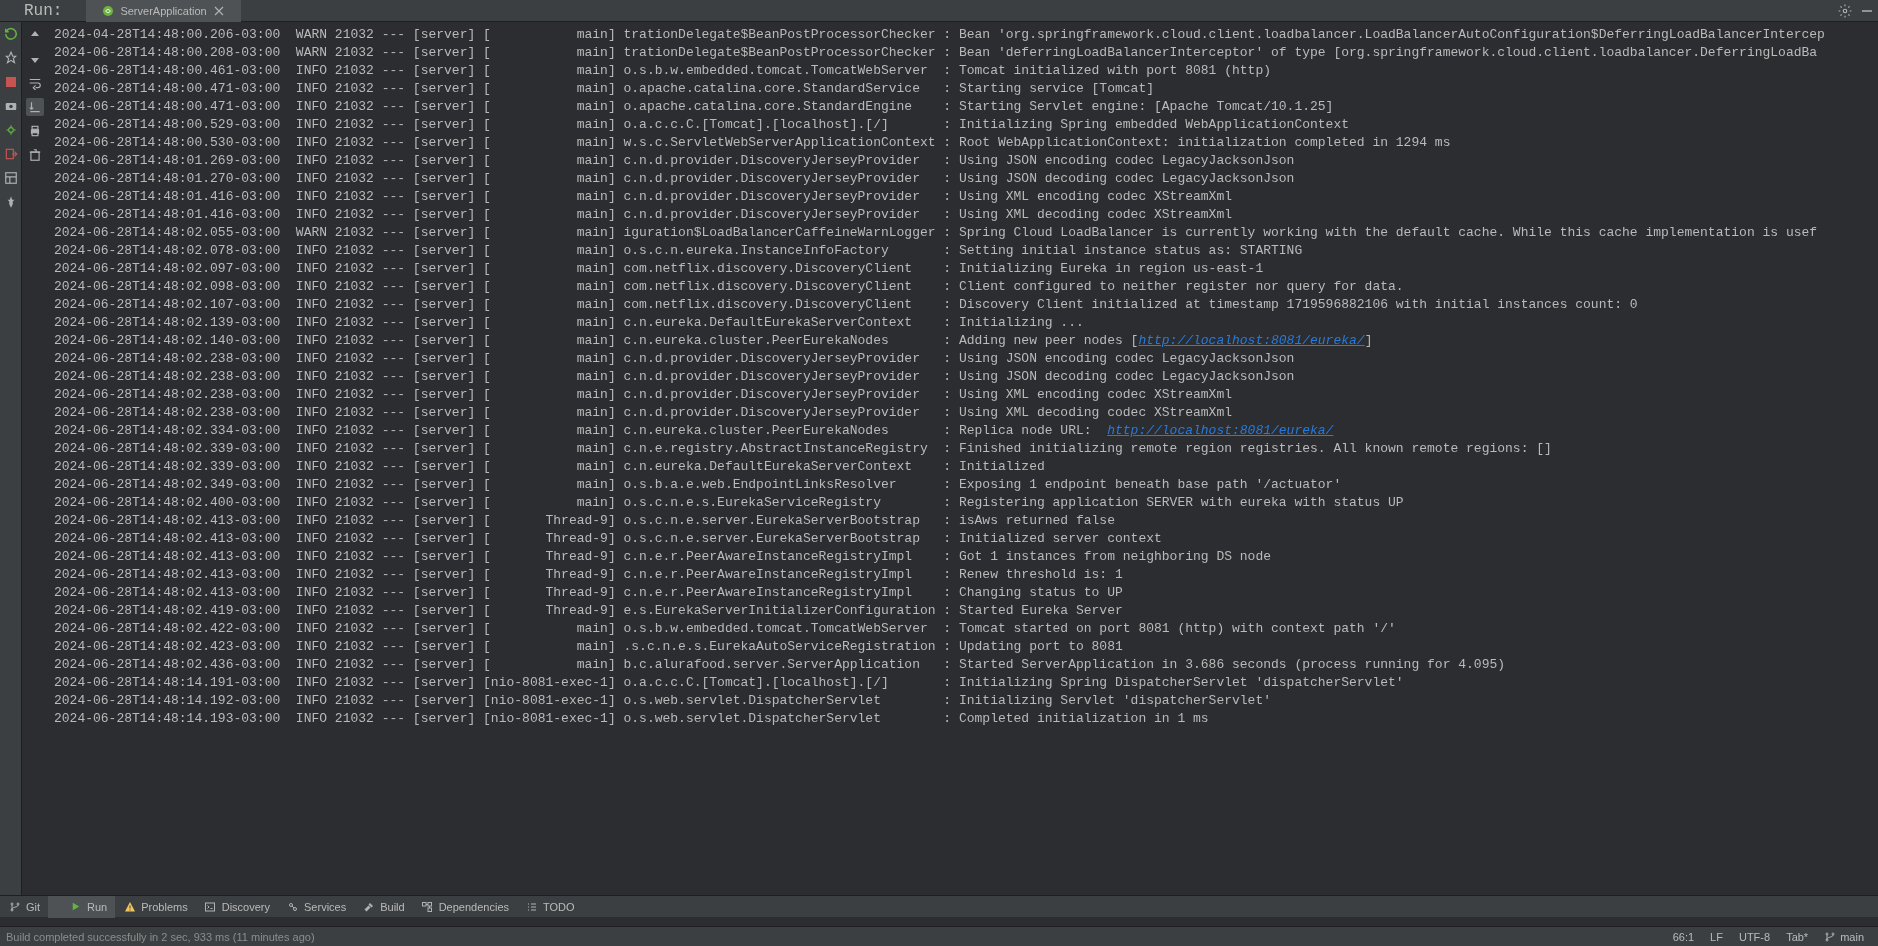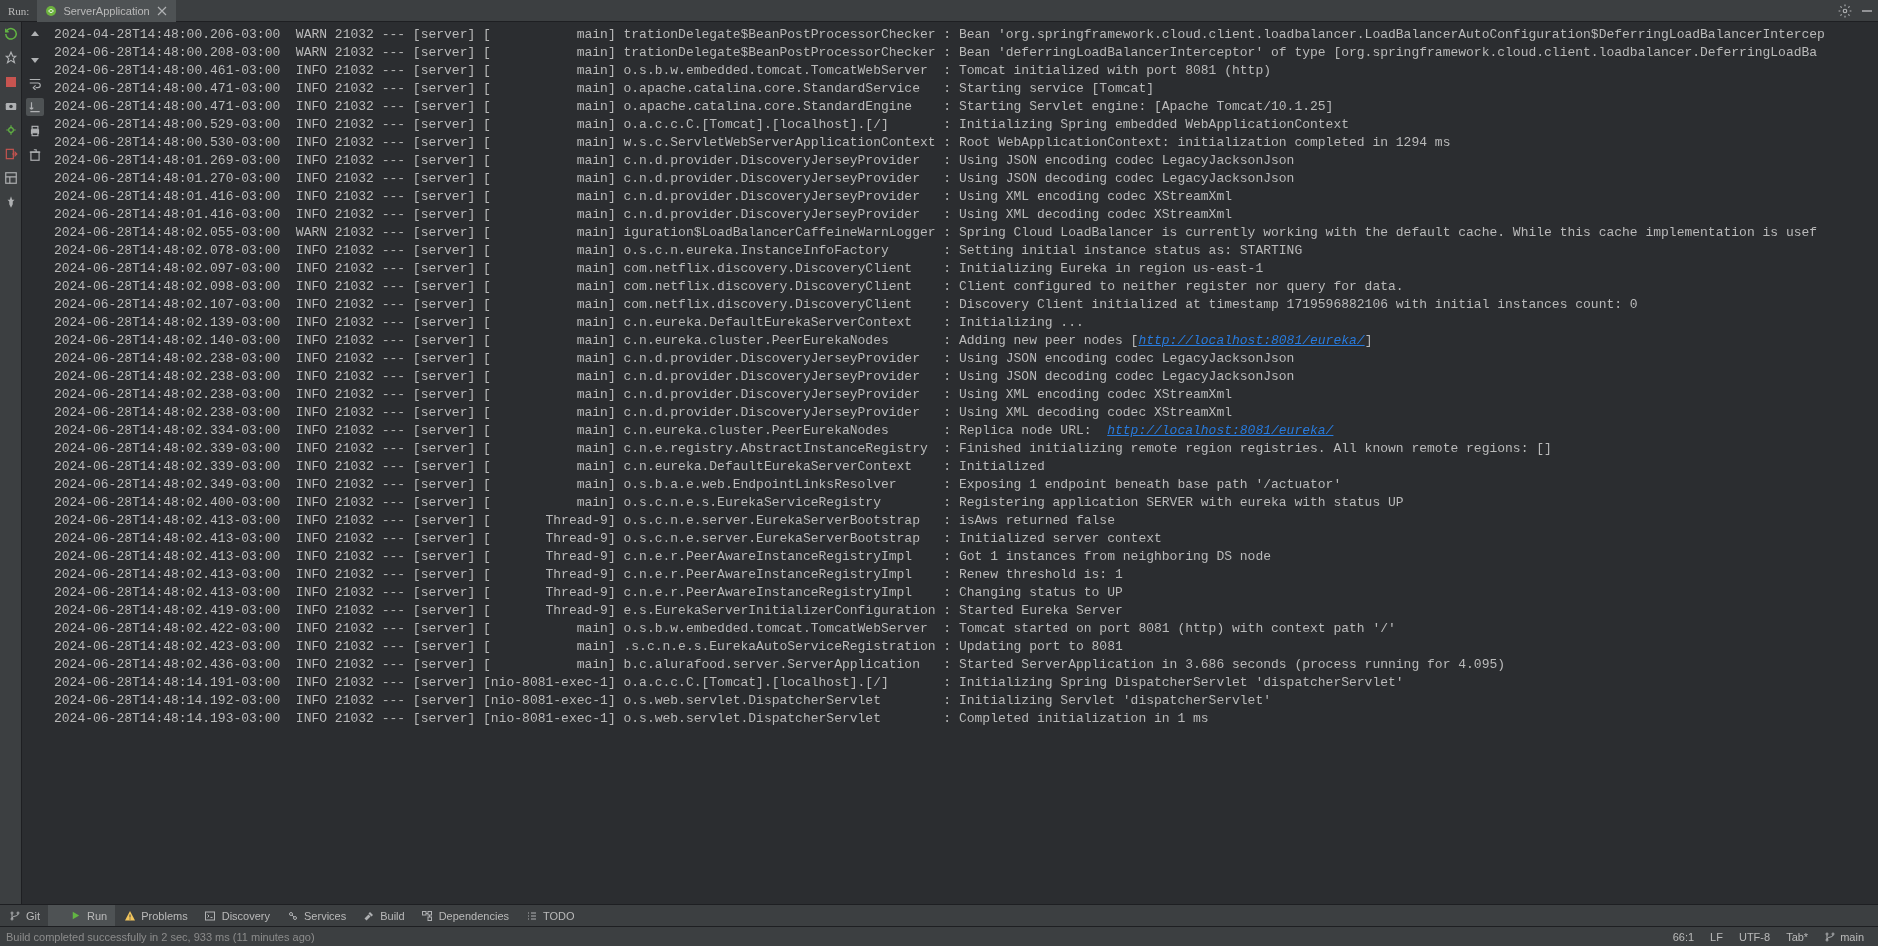--- a/index.html
+++ b/index.html
@@ -1,22 +1,22 @@
 <!DOCTYPE html>
 <html><head>
 <meta charset="utf-8">
 <style>
 * { margin:0; padding:0; box-sizing:border-box; }
 html,body { width:100%; height:100%; background:#2b2d30; color:#bababa; font-family:Consolas,'Courier New',monospace; font-size:12px; overflow:hidden; }
 .root { display:flex; flex-direction:column; height:100%; }
 
 
 .topbar { height:22px; background:#3c3f41; display:flex; align-items:center; border-bottom:1px solid #1e1f22; }
-.topbar-label { padding:0 8px; color:#bababa; font-size:11px; font-family:Liberation Serif, serif; }
-.tab { height:22px; display:flex; align-items:center; padding:0 8px; background:#4e5254; gap:6px; font-size:11px; font-family:"Segoe UI",Arial,sans-serif; }
+.topbar-label { padding:0 24px; color:#bababa; font-size:16px; font-family:Liberation Mono, monospace; }
+.tab { height:22px; display:flex; align-items:center; padding:0 16px; background:#4e5254; gap:6px; font-size:11px; font-family:"Segoe UI",Arial,sans-serif; }
 .tab-icon { width:12px; height:12px; display:inline-flex; align-items:center; justify-content:center; }
 .tab-close { width:12px; height:12px; display:inline-flex; align-items:center; justify-content:center; }
 .topbar-spacer { flex:1; }
 .topbar-ctrl { width:22px; height:22px; display:flex; align-items:center; justify-content:center; color:#afb1b3; }
 
 
 .main { flex:1; display:flex; min-height:0; }
 .gutter { width:22px; background:#3c3f41; border-right:1px solid #1e1f22; display:flex; flex-direction:column; align-items:center; padding-top:4px; gap:8px; }
 .gutter-icon { width:16px; height:16px; display:flex; align-items:center; justify-content:center; color:#afb1b3; cursor:pointer; }
 
@@ -29,21 +29,21 @@
 .lvl-WARN { color:#bababa; }
 .line a { color:#287bde; text-decoration:underline;font-style:italic; }
 
 
 .toolbar { height:22px; background:#3c3f41; border-top:1px solid #1e1f22; display:flex; align-items:center; font-family:"Segoe UI",Arial,sans-serif; font-size:11px; }
 .tw { display:flex; align-items:center; gap:5px; padding:0 8px; height:22px; color:#bababa; cursor:pointer; }
 .tw.active { background:#4e5254;padding-left:21px; }
 .tw-icon { width:13px; height:13px; display:inline-flex; align-items:center; justify-content:center; }
 
 
-.status { height:20px; background:#3c3f41; border-top:1px solid #1e1f22; display:flex; align-items:center; font-family:"Segoe UI",Arial,sans-serif; font-size:11px; padding:0 6px; color:#8c8c8c; }
+.status { height:20px; background:#3c3f41; border-top:1px solid #1e1f22; display:flex; align-items:center; font-family:"Segoe UI",Arial,sans-serif; font-size:11px; padding:0 6px; color:#8c8c8c;margin-top:9px; }
 .status-spacer { flex:1; }
 .status-item { padding:0 8px; color:#bababa; }
 .status-branch { display:flex; align-items:center; gap:4px; }
 
 svg { display:block; }
 </style>
 </head>
 <body>
 
 <div class="root">

